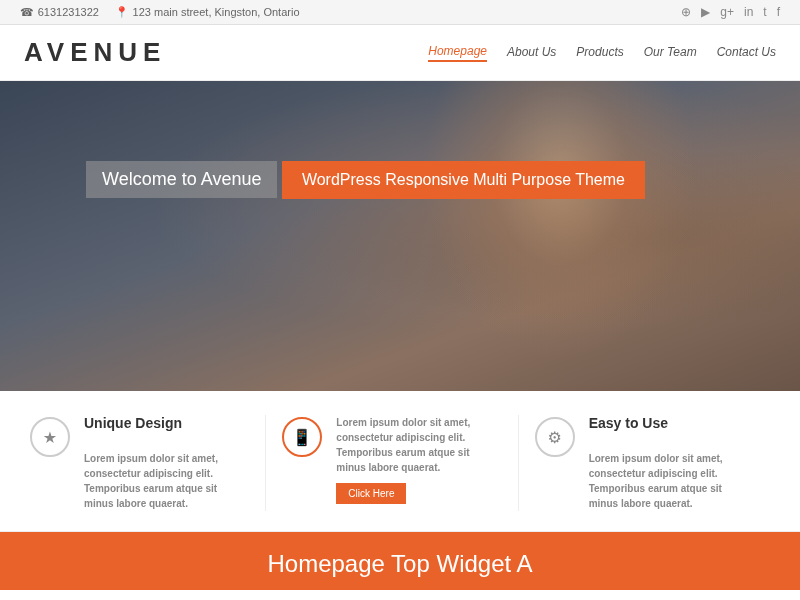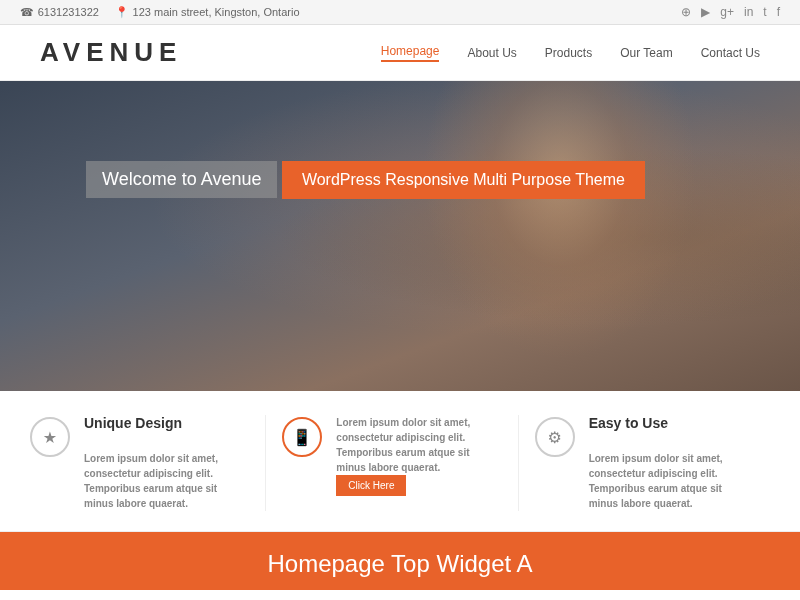--- a/index.html
+++ b/index.html
@@ -19,33 +19,33 @@
     .top-bar-left { display: flex; gap: 16px; }
     .top-bar-right { display: flex; gap: 10px; }
     .top-bar-icon { color: #888; font-size: 12px; cursor: pointer; }
     .top-bar-item { display: flex; align-items: center; gap: 4px; }
 
     
     .header {
       display: flex;
       align-items: center;
       justify-content: space-between;
-      padding: 12px 40px;
+      padding: 12px 24px;
       background: #fff;
       border-bottom: 1px solid #eee;
     }
     .logo {
       font-size: 26px;
       font-weight: 300;
       letter-spacing: 6px;
       color: #333;
       text-transform: uppercase;
     }
     .logo span { font-weight: 700; }
-    .nav { display: flex; gap: 28px; align-items: flex-end; }
+    .nav { display: flex; gap: 20px; align-items: center; font-style: italic; }
     .nav-item {
       font-size: 12px;
       color: #555;
       cursor: pointer;
       text-decoration: none;
       padding-bottom: 2px;
     }
     .nav-item.active {
       color: #e8622a;
       border-bottom: 2px solid #e8622a;
@@ -147,20 +147,21 @@
       color: #888;
       line-height: 1.5;
       font-weight: bold;
     }
     .click-here-btn {
       display: inline-block;
       background: #e8622a;
       color: #fff;
       font-size: 10px;
       padding: 5px 12px;
+      margin-top: 8px;
       cursor: pointer;
       border: none;
     }
 
     
     .bottom-widget {
       background: #e8622a;
       padding: 18px 30px 12px;
       text-align: center;
     }

